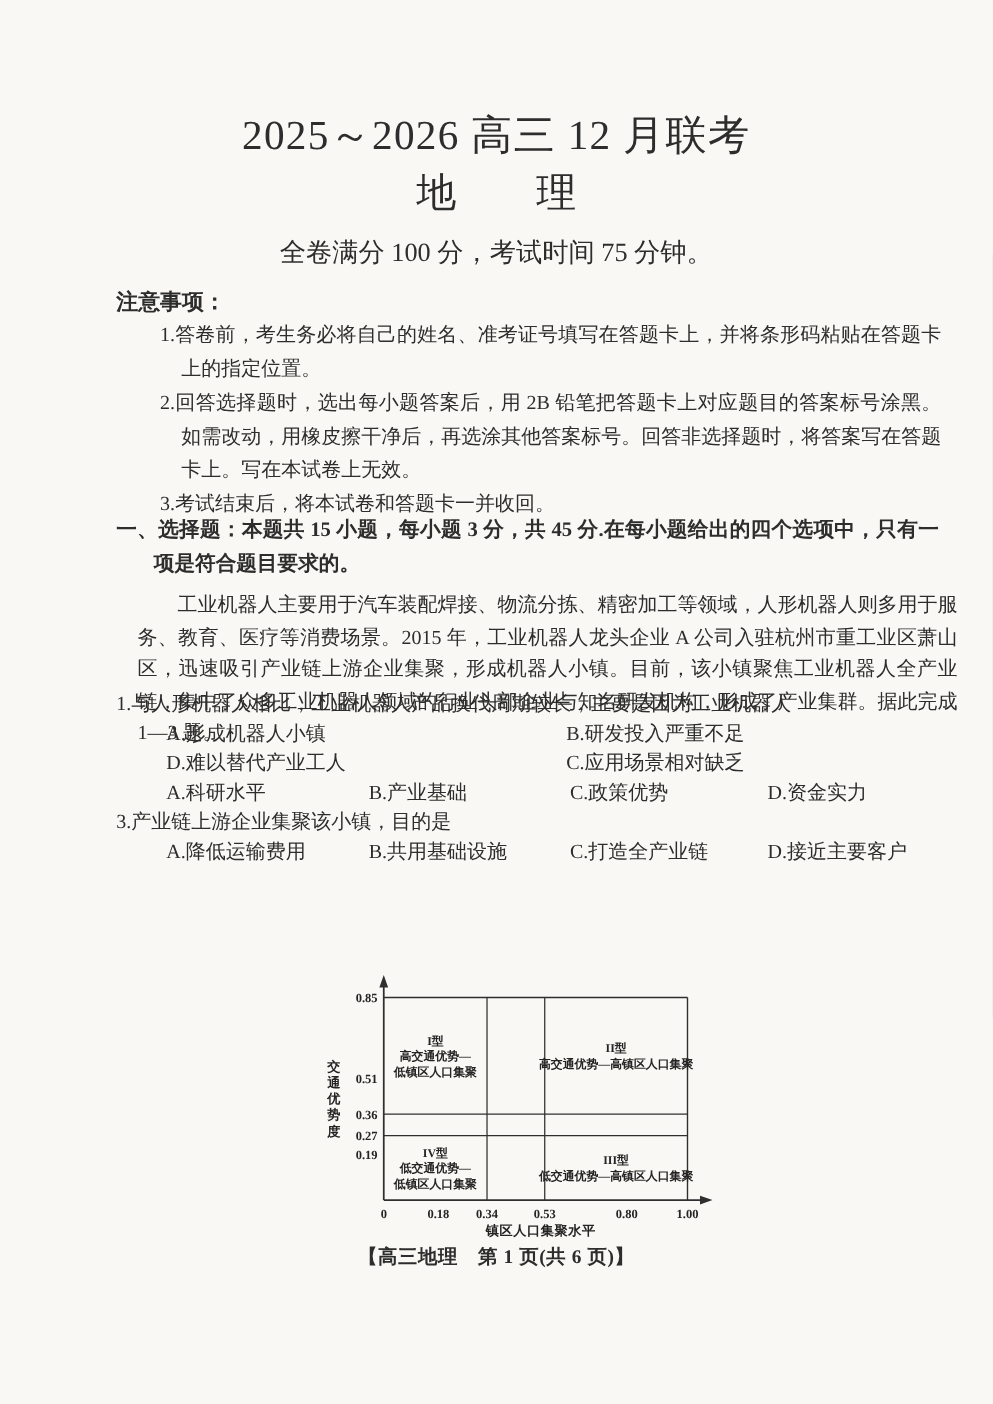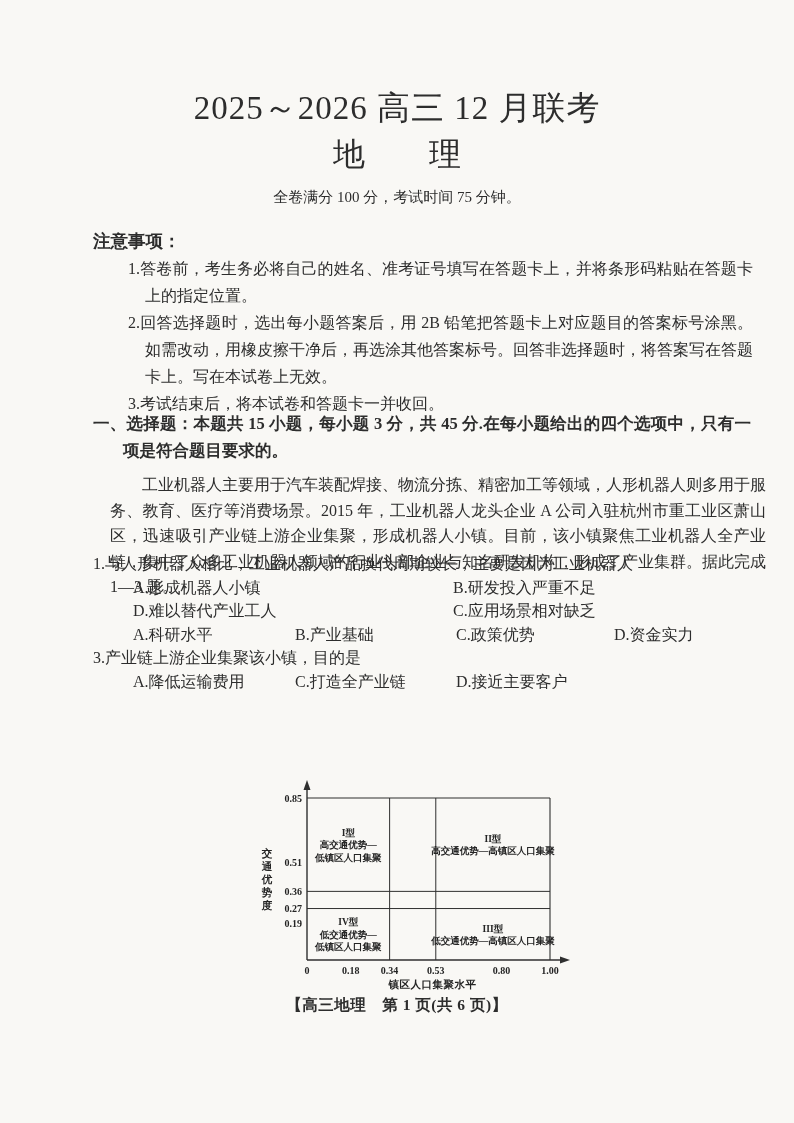--- a/index.html
+++ b/index.html
@@ -6,21 +6,21 @@
   .page{
     position:relative;width:794px;height:1123px;margin:0 auto;
     background:#f9f8f5;color:#2d2d2d;overflow:hidden;
     font-family:"Liberation Serif","DejaVu Serif",serif;
   }
   .title{position:absolute;top:86px;left:0;right:0;text-align:center;
     font-size:33px;letter-spacing:1px;}
   .subject{position:absolute;top:133px;left:0;right:0;text-align:center;
     font-size:32px;}
   .score{position:absolute;top:188px;left:0;right:0;text-align:center;
-    font-size:15px;}
+    font-size:21px;}
   .notice-head{position:absolute;top:229px;left:93px;
     font-size:17.5px;font-weight:700;font-family:Liberation Serif, serif;}
   .notice{position:absolute;top:255px;left:93px;width:660px;
     font-size:16px;line-height:27px;}
   .nitem{margin:0;padding-left:52px;text-indent:-17px;text-align:justify;}
   .sec-head{position:absolute;top:410px;left:93px;width:658px;box-sizing:border-box;
     font-size:16.5px;font-weight:700;line-height:27px;
     padding-left:30px;text-indent:-30px;text-align:justify;}
   .passage{position:absolute;left:93px;width:656px;margin:17px;
     font-size:16px;line-height:25.5px;text-indent:2em;text-align:justify;}
@@ -67,20 +67,21 @@
     </div>
     <div class="opts cols4">
       <span>A.科研水平</span>
       <span>B.产业基础</span>
       <span>C.政策优势</span>
       <span>D.资金实力</span>
     </div>
     <p class="stem">3.产业链上游企业集聚该小镇，目的是</p>
     <div class="opts cols4">
       <span>A.降低运输费用</span>
+      <span>B.共用基础设施</span>
       <span>C.打造全产业链</span>
       <span>D.接近主要客户</span>
     </div>
   </div>
 
 
   <div class="figure">
     <svg id="quadrant-chart" viewBox="0 0 330 214">
         <line x1="62" y1="182" x2="62" y2="8" stroke="#2f2f2f" stroke-width="1.4"></line>
         <line x1="62" y1="182" x2="319" y2="182" stroke="#2f2f2f" stroke-width="1.4"></line>

